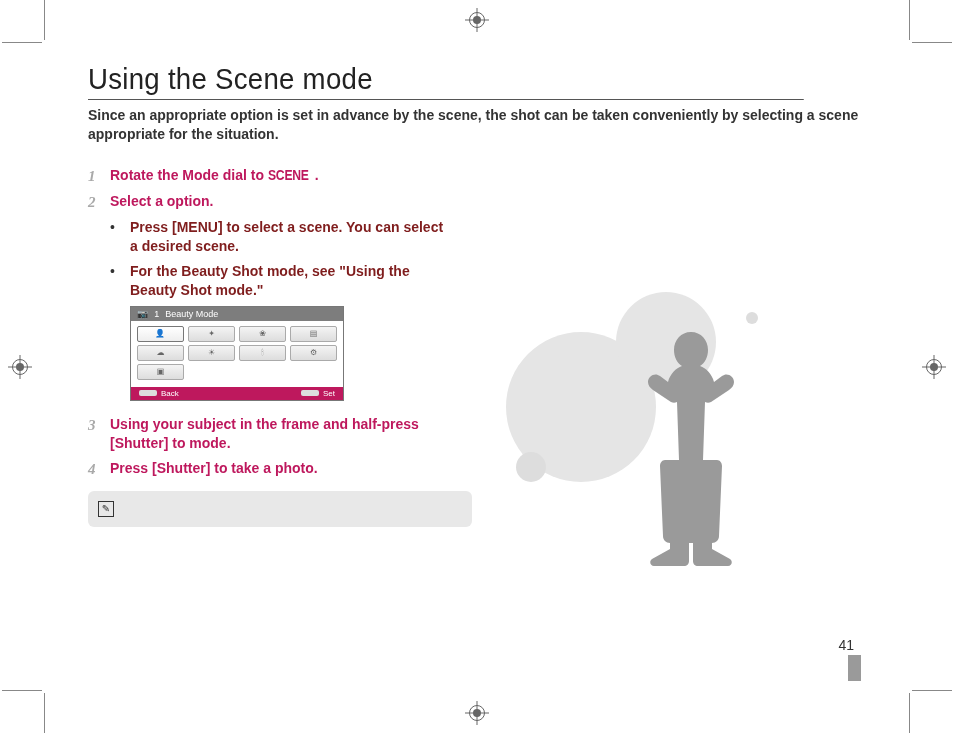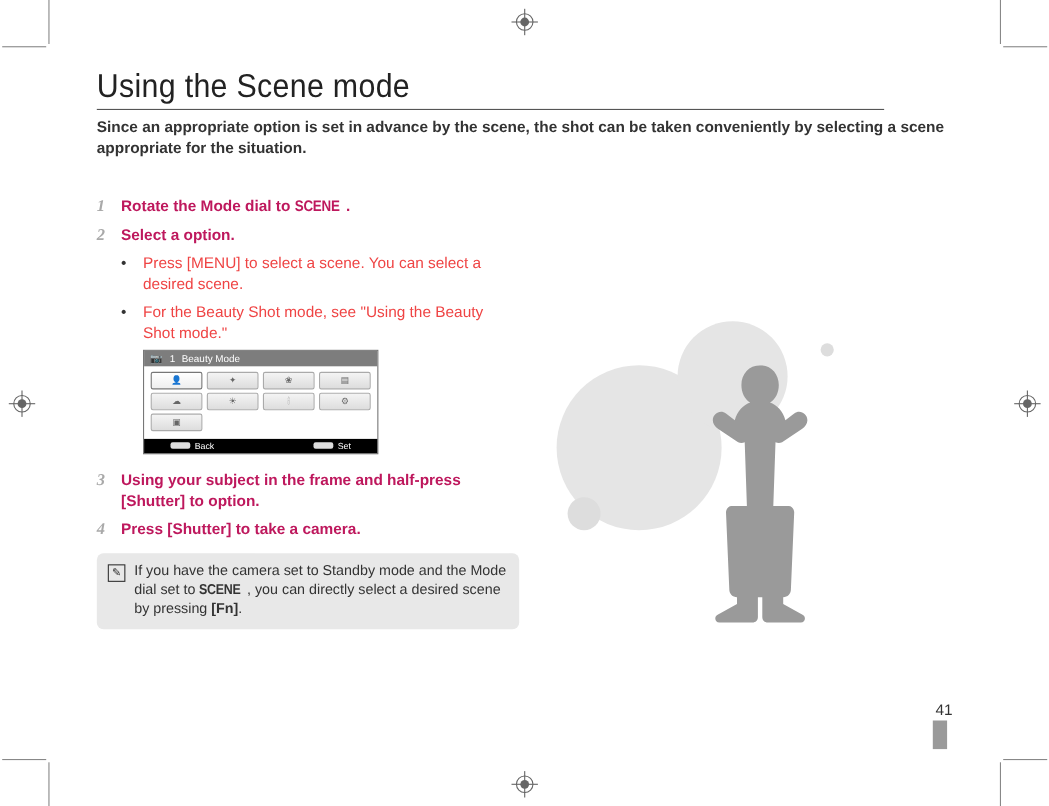--- a/index.html
+++ b/index.html
@@ -52,21 +52,21 @@
       margin-bottom: 6px;
       color: #222;
       transform: scaleX(0.92);
       transform-origin: left;
     }
     .subtitle {
       font-size: 14px;
       font-weight: bold;
       line-height: 1.35;
       color: #333;
-      margin-bottom: 34px;
+      margin-bottom: 22px;
     }
     .content-col {
       width: 366px;
     }
     .step {
       display: flex;
       margin-bottom: 6px;
       font-size: 14px;
       line-height: 1.35;
     }
@@ -82,21 +82,21 @@
     .scene-word {
       font-family: "Arial Narrow", Arial, sans-serif;
       font-weight: 700;
       letter-spacing: -0.3px;
       transform: scaleX(0.87);
       transform-origin: left;
       display: inline-block;
     }
     .bullet-row { display: flex; margin-left: 22px; margin-bottom: 6px; font-size: 14px; line-height: 1.35; }
     .bullet-dot { width: 20px; color: #333; }
-    .bullet-text { flex: 1; font-weight: normal; color: #ef4444; }
+    .bullet-text { flex: 1; font-weight: bold; color: #7f1d1d; }
     
     .menu-box {
       margin-left: 42px;
       width: 214px;
       border: 1px solid #777;
       background: #fff;
       margin-top: 4px;
       margin-bottom: 14px;
     }
     .menu-header {
@@ -115,22 +115,22 @@
     .menu-row { display: flex; gap: 4px; margin-bottom: 3px; }
     .menu-cell {
       flex: 1; height: 16px; border: 1px solid #aaa; border-radius: 2px;
       background: linear-gradient(#f4f4f4,#ddd);
       display: flex; align-items: center; justify-content: center;
       font-size: 8px; color: #666;
     }
     .menu-cell.sel { border-color: #777; background: linear-gradient(#fff,#eee); }
     .menu-cell.hidden { visibility: hidden; }
     .menu-footer {
-      background: #000000; color: #fff; font-size: 8px;
-      display: flex; justify-content: space-between; padding: 2px 24px;
+      background: #be185d; color: #fff; font-size: 8px;
+      display: flex; justify-content: space-between; padding: 2px 8px;
       align-items: center;
     }
     .menu-footer span { display: flex; align-items: center; gap: 4px; }
     .btn-pill { display:inline-block; width: 18px; height: 6px; background: #ddd; border-radius: 2px; }
     
     .note-box {
       background: #e8e8e8;
       border-radius: 6px;
       padding: 8px 10px 10px 10px;
       display: flex;
@@ -151,21 +151,21 @@
     .bubble { position: absolute; border-radius: 50%; background: #e5e5e5; }
     .b1 { width: 150px; height: 150px; top: 40px; left: 0; }
     .b2 { width: 100px; height: 100px; top: 0; left: 110px; }
     .b3 { width: 30px; height: 30px; top: 160px; left: 10px; background: #ddd; }
     .b4 { width: 12px; height: 12px; top: 20px; left: 240px; background: #ddd; }
     .person {
       position: absolute; top: 40px; left: 130px; width: 110px; height: 245px;
     }
     
     .pagenum {
-      position: absolute; right: 0; bottom: 25px; font-size: 14px; color: #333;
+      position: absolute; right: 12px; bottom: 25px; font-size: 14px; color: #333;
     }
     .tab {
       position: absolute; right: 5px; bottom: -3px; width: 13px; height: 26px; background: #9a9a9a;
     }
   </style>
 </head>
 <body>
 
 <div class="crop-mark crop-top-left-h"></div>
 <div class="crop-mark crop-top-left-v"></div>
@@ -256,36 +256,33 @@
         <span>
             <span class="btn-pill"></span>
             <span>Set</span>
           </span>
       </div>
     </div>
 
     <div class="step">
       <div class="step-num">3</div>
       <div class="step-text">
-        <span>Using your subject in the frame and half-press </span><span>[Shutter]</span><span> to option.</span>
+        <span>Using your subject in the frame and half-press </span><span>[Shutter]</span><span> to mode.</span>
       </div>
     </div>
 
     <div class="step">
       <div class="step-num">4</div>
       <div class="step-text">
-        <span>Press </span><span>[Shutter]</span><span> to take a camera.</span>
+        <span>Press </span><span>[Shutter]</span><span> to take a photo.</span>
       </div>
     </div>
 
     <div class="note-box">
       <div class="note-icon">✎</div>
-      <div class="note-text">
-        <span>If you have the camera set to Standby mode and the Mode dial set to </span><span class="scene-word">SCENE</span><span>, you can directly select a desired scene by pressing </span><b>[Fn]</b><span>.</span>
-      </div>
     </div>
   </div>
 
   <div class="illus">
     <div class="bubble b1"></div>
     <div class="bubble b2"></div>
     <div class="bubble b3"></div>
     <div class="bubble b4"></div>
     <svg class="person" viewBox="0 0 110 245">
       <path fill="#9a9a9a" d="M55 0 c10 0 17 8 17 18 c0 7 -3 13 -8 16 c6 2 12 8 14 16 l8 -6 c5 -4 12 0 12 6 c0 3 -2 6 -5 8 l-18 12 c-2 1 -4 1 -6 0 l-2 58 l14 0 c3 0 5 3 5 6 l-3 70 c0 4 -3 7 -7 7 l0 6 l18 10 c3 2 2 7 -2 7 l-30 0 c-3 0 -5 -2 -5 -5 l0 -18 l-4 0 l0 18 c0 3 -2 5 -5 5 l-30 0 c-4 0 -5 -5 -2 -7 l18 -10 l0 -6 c-4 0 -7 -3 -7 -7 l-3 -70 c0 -3 2 -6 5 -6 l14 0 l-2 -58 c-2 1 -4 1 -6 0 l-18 -12 c-3 -2 -5 -5 -5 -8 c0 -6 7 -10 12 -6 l8 6 c2 -8 8 -14 14 -16 c-5 -3 -8 -9 -8 -16 c0 -10 7 -18 17 -18 z"></path>

